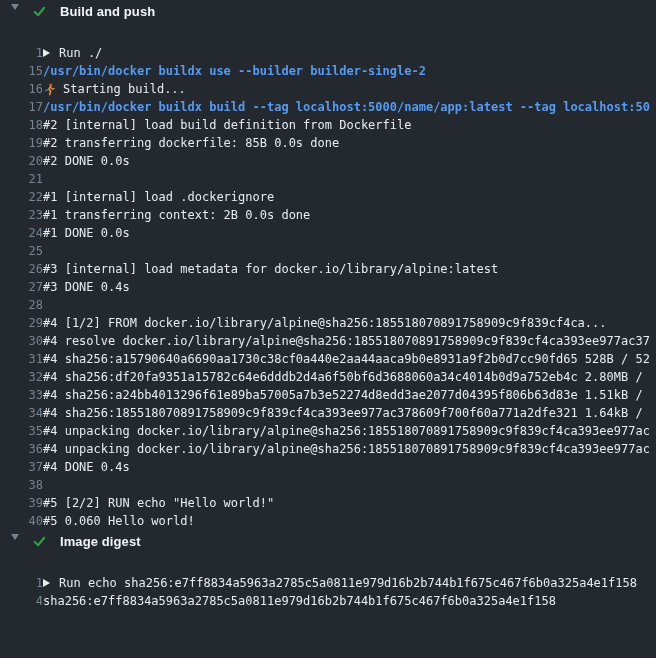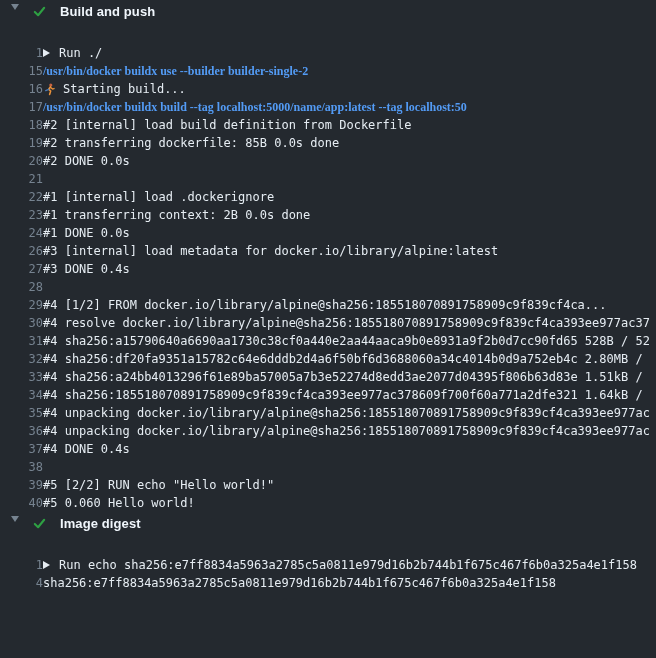--- a/index.html
+++ b/index.html
@@ -27,21 +27,21 @@
   .log-line{display:flex;height:18px;line-height:18px;font-size:12px;white-space:pre;}
   .line-num{
     width:43px;flex:none;text-align:right;color:var(--gutter,#768390);
     cursor:pointer;user-select:none;
   }
   .line-content{
     margin-left:0;flex:1;overflow:hidden;display:flex;align-items:center;
     color:var(--text,#e6edf3);white-space:pre;
   }
   .txt{white-space:pre;}
-  .txt.cmd{color:var(--cmd,#539bf5);font-weight:bold;font-family:Liberation Serif, serif;}
+  .txt.cmd{color:var(--cmd,#539bf5);font-weight:bold;}
   .play-icon{
     width:0;height:0;flex:none;margin-right:9px;
     border-top:4.5px solid transparent;border-bottom:4.5px solid transparent;
     border-left:7px solid var(--text,#e6edf3);
   }
   .emoji-icon{flex:none;margin-right:7px;width:13px;height:13px;}
 </style>
 </head>
 <body>
 
@@ -111,20 +111,24 @@
   <div class="log-line">
     <span class="line-num">23</span>
     <span class="line-content"><span class="txt">#1 transferring context: 2B 0.0s done</span></span>
   </div>
 
   <div class="log-line">
     <span class="line-num">24</span>
     <span class="line-content"><span class="txt">#1 DONE 0.0s</span></span>
   </div>
 
+  <div class="log-line">
+    <span class="line-num">25</span>
+    <span class="line-content"><span class="txt"></span></span>
+  </div>
 
   <div class="log-line">
     <span class="line-num">26</span>
     <span class="line-content"><span class="txt">#3 [internal] load metadata for docker.io/library/alpine:latest</span></span>
   </div>
 
   <div class="log-line">
     <span class="line-num">27</span>
     <span class="line-content"><span class="txt">#3 DONE 0.4s</span></span>
   </div>

